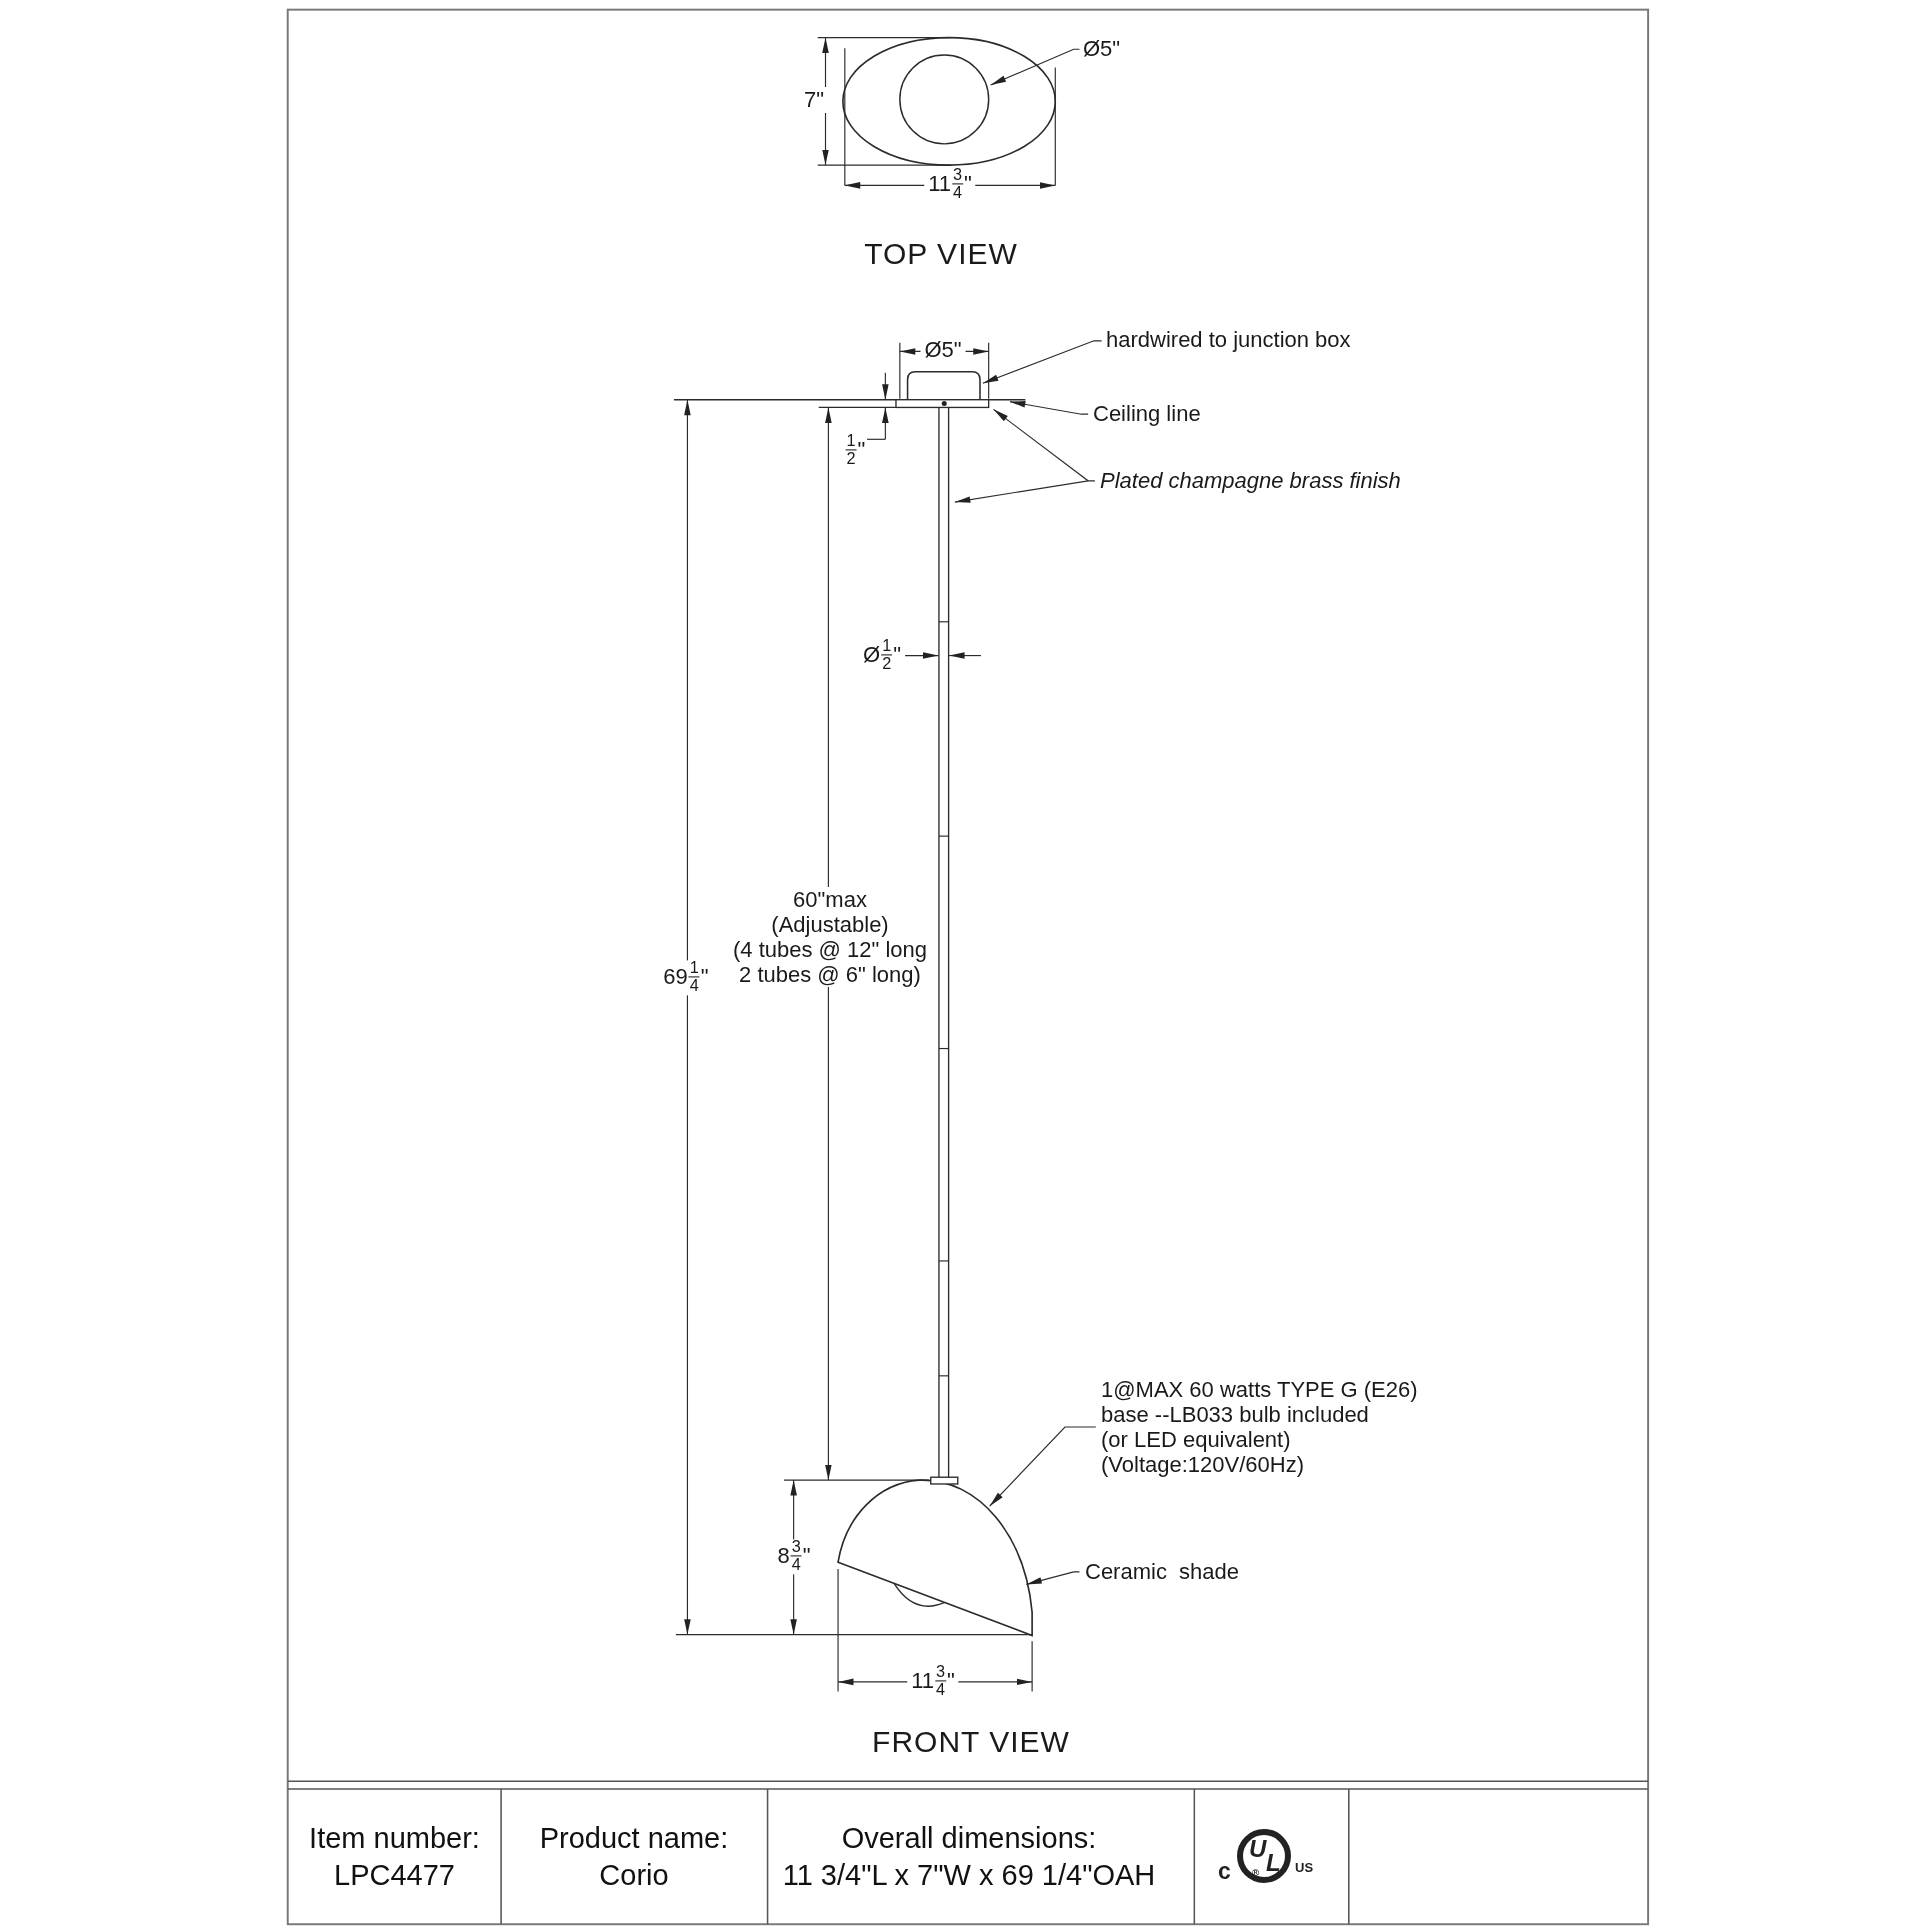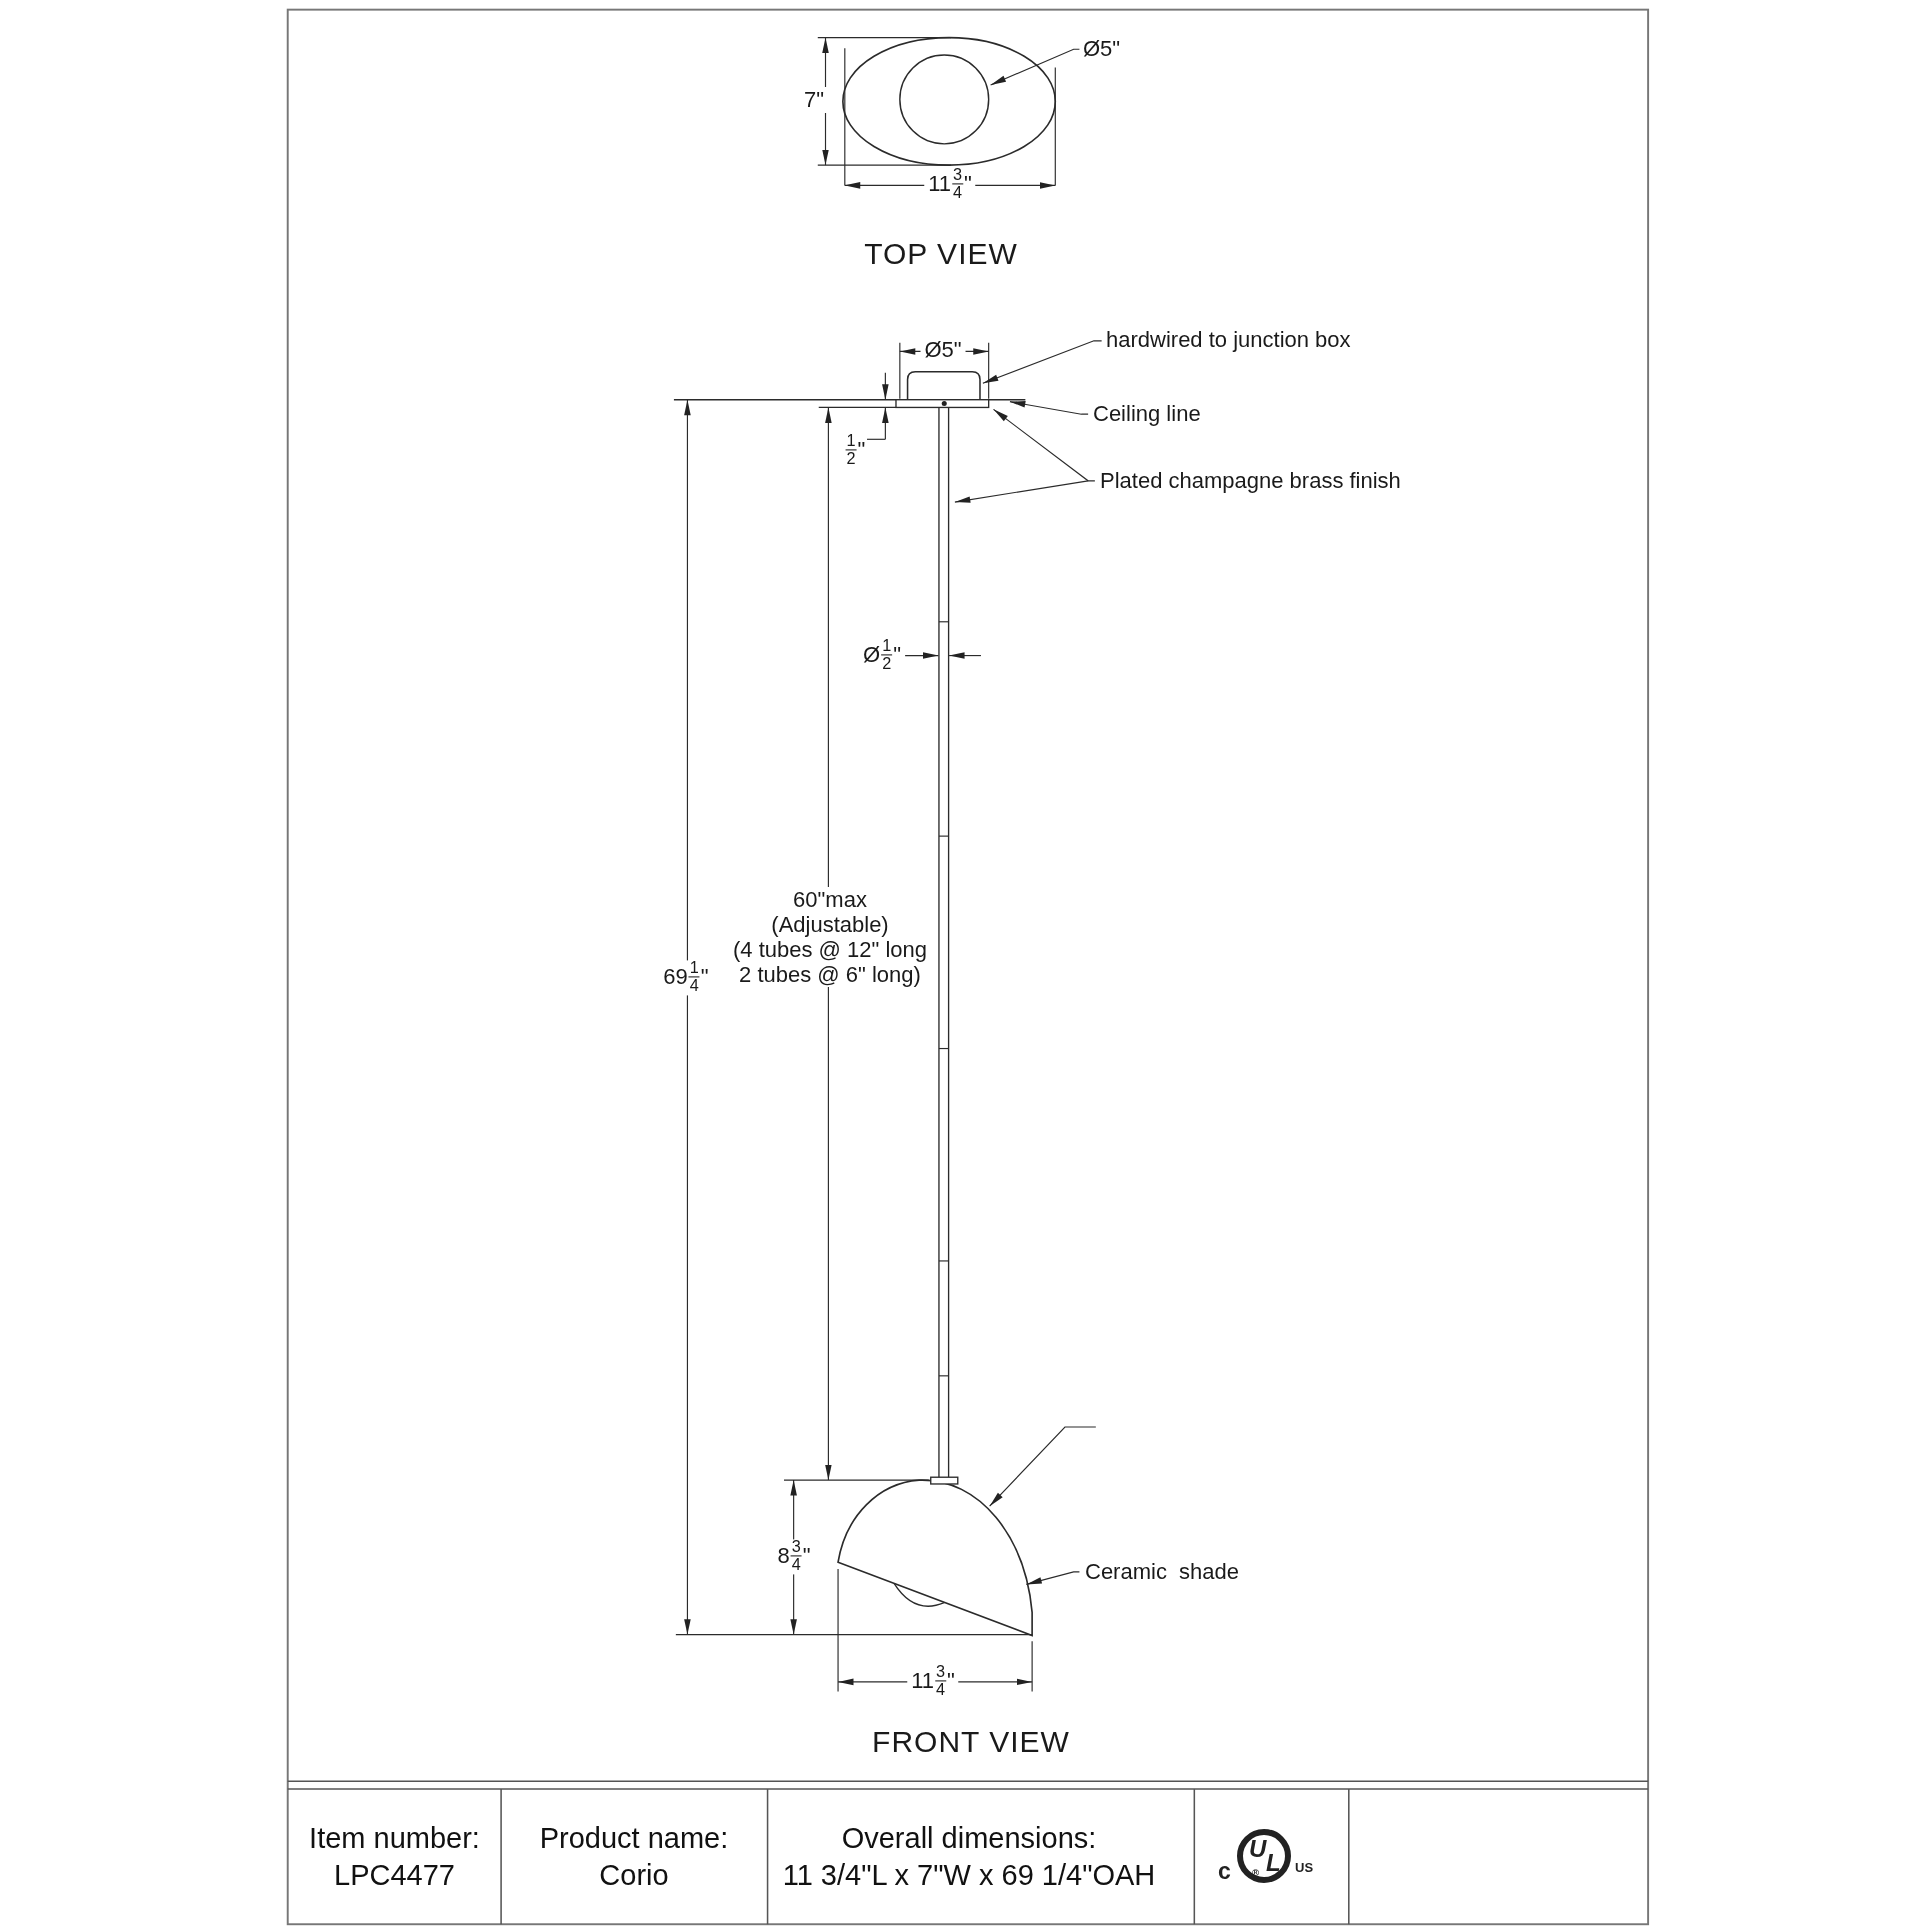--- a/index.html
+++ b/index.html
@@ -135,21 +135,21 @@
 </div>
 
 <div class="lbl l" style="left:1083px;top:49px;">Ø5"</div>
 
 <div class="lbl c title" style="left:941px;top:254px;">TOP VIEW</div>
 
 <div class="lbl c wbg" style="left:943px;top:350px;">Ø5"</div>
 
 <div class="lbl l" style="left:1106px;top:340px;">hardwired to junction box</div>
 <div class="lbl l" style="left:1093px;top:414px;">Ceiling line</div>
-<div class="lbl l" style="left:1100px;top:481px;">Plated champagne brass finish</div>
+<div class="lbl l" style="left:1100px;top:481px;font-style:italic;">Plated champagne brass finish</div>
 
 <div class="lbl c" style="left:855px;top:451px;">
   <span class="frac">
         <span class="n">1</span>
         <span class="d">2</span>
       </span><span>"</span>
 </div>
 
 <div class="lbl c wbg" style="left:882px;top:656px;">
   <span>Ø</span><span class="frac">
@@ -165,20 +165,26 @@
   <div>2 tubes @ 6" long)</div>
 </div>
 
 <div class="lbl c wbg" style="left:686px;top:978px;">
   <span>69</span><span class="frac">
         <span class="n">1</span>
         <span class="d">4</span>
       </span><span>"</span>
 </div>
 
+<div class="lbl blk" style="left:1101px;top:1377px;">
+  <div>1@MAX 60 watts TYPE G (E26)</div>
+  <div>base --LB033 bulb included</div>
+  <div>(or LED equivalent)</div>
+  <div>(Voltage:120V/60Hz)</div>
+</div>
 
 <div class="lbl c wbg" style="left:794px;top:1557px;">
   <span>8</span><span class="frac">
         <span class="n">3</span>
         <span class="d">4</span>
       </span><span>"</span>
 </div>
 
 <div class="lbl l" style="left:1085px;top:1572px;white-space:pre;">Ceramic  shade</div>
 

